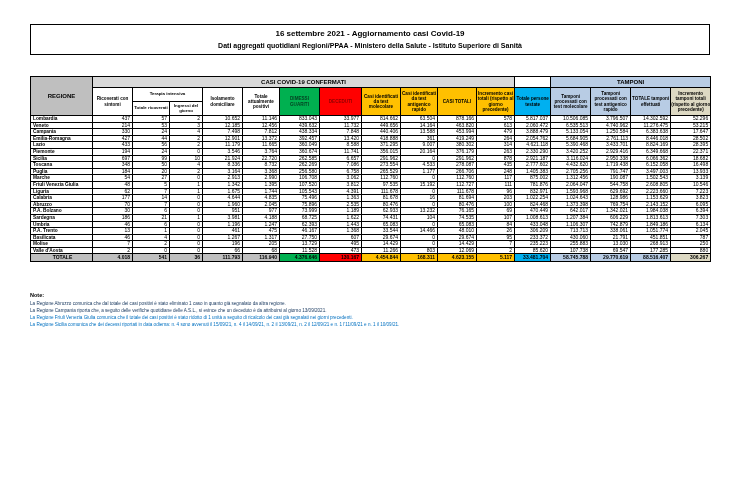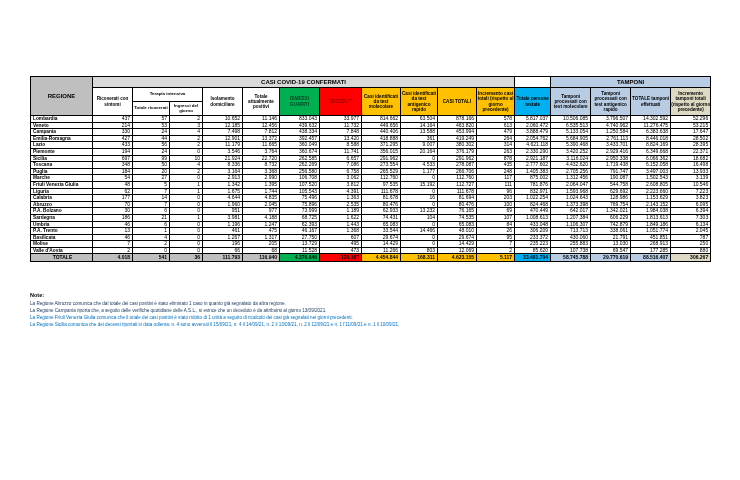--- a/index.html
+++ b/index.html
@@ -49,20 +49,24 @@
   .notes{position:absolute;left:30px;top:292px;width:678px;}
   .notes-heading{font-size:5.5px;font-weight:bold;margin-bottom:3px;}
   .note{font-size:4.6px;line-height:1.5;color:#17375e;}
   .note.blue{color:#0070c0;}
 </style>
 </head>
 <body>
 
 <div class="page">
 
+  <div class="title-box">
+    <div class="title-line1">16 settembre 2021 - Aggiornamento casi Covid-19</div>
+    <div class="title-line2">Dati aggregati quotidiani Regioni/PPAA - Ministero della Salute - Istituto Superiore di Sanità</div>
+  </div>
 
   <table class="covid">
     <colgroup>
       <col style="width:62px">
         <col style="width:40px">
         <col style="width:37px">
         <col style="width:33px">
       <col style="width:40px">
         <col style="width:37px">
         <col style="width:40px">

